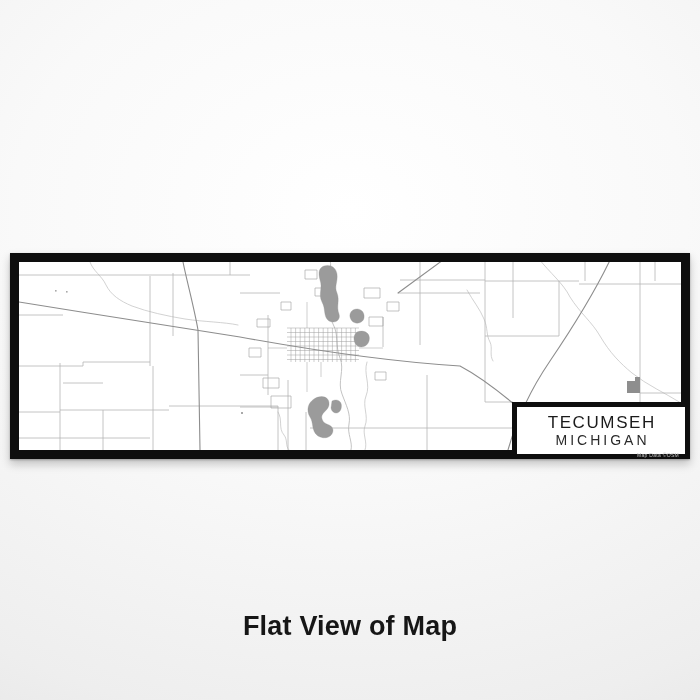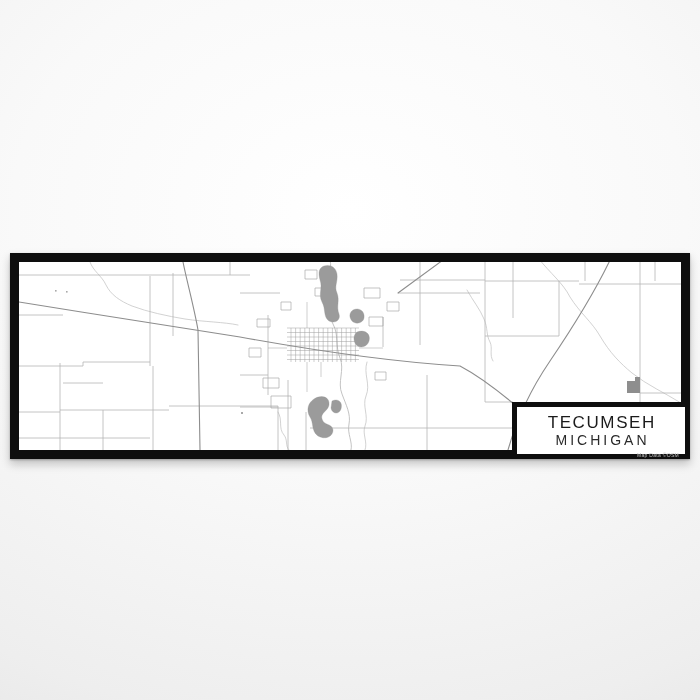--- a/index.html
+++ b/index.html
@@ -138,13 +138,14 @@
     </svg>
 
     <div class="title-card">
       <div class="city">TECUMSEH</div>
       <div class="state">MICHIGAN</div>
     </div>
 
     <div class="attribution">Map Data ©OSM</div>
   </div>
 
+  <div class="caption">Flat View of Map</div>
 </div>
 
 </body></html>

